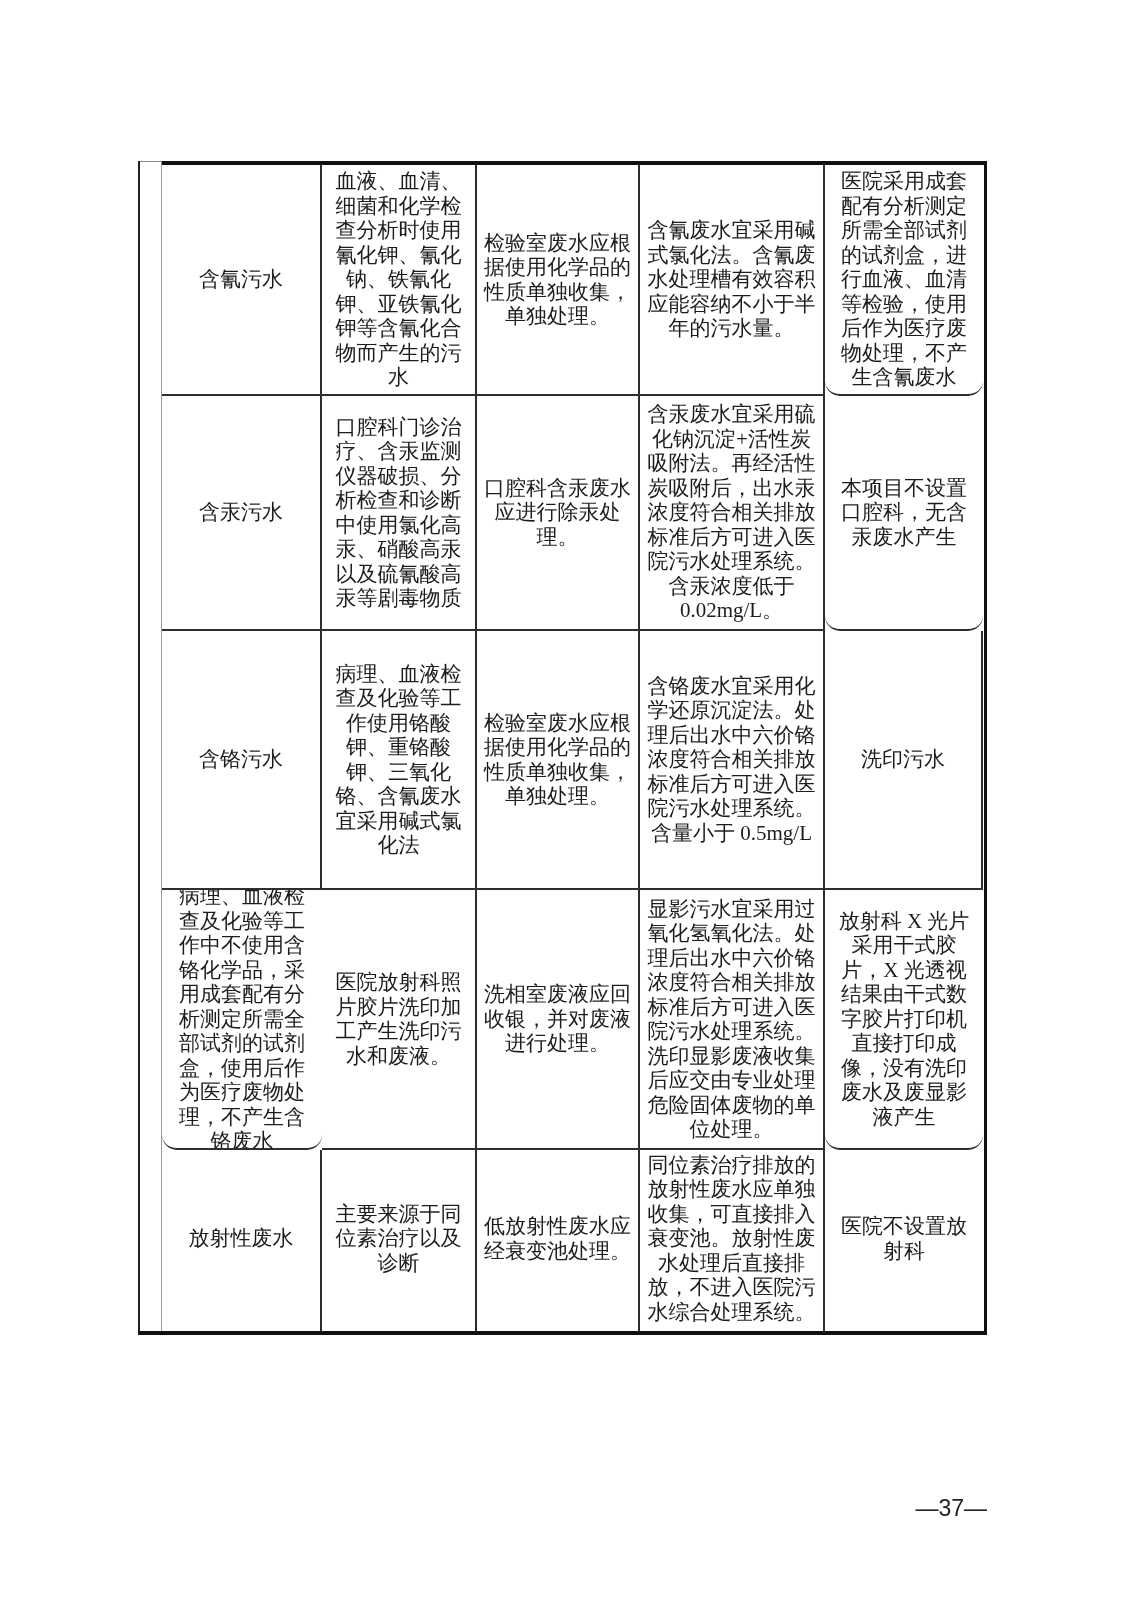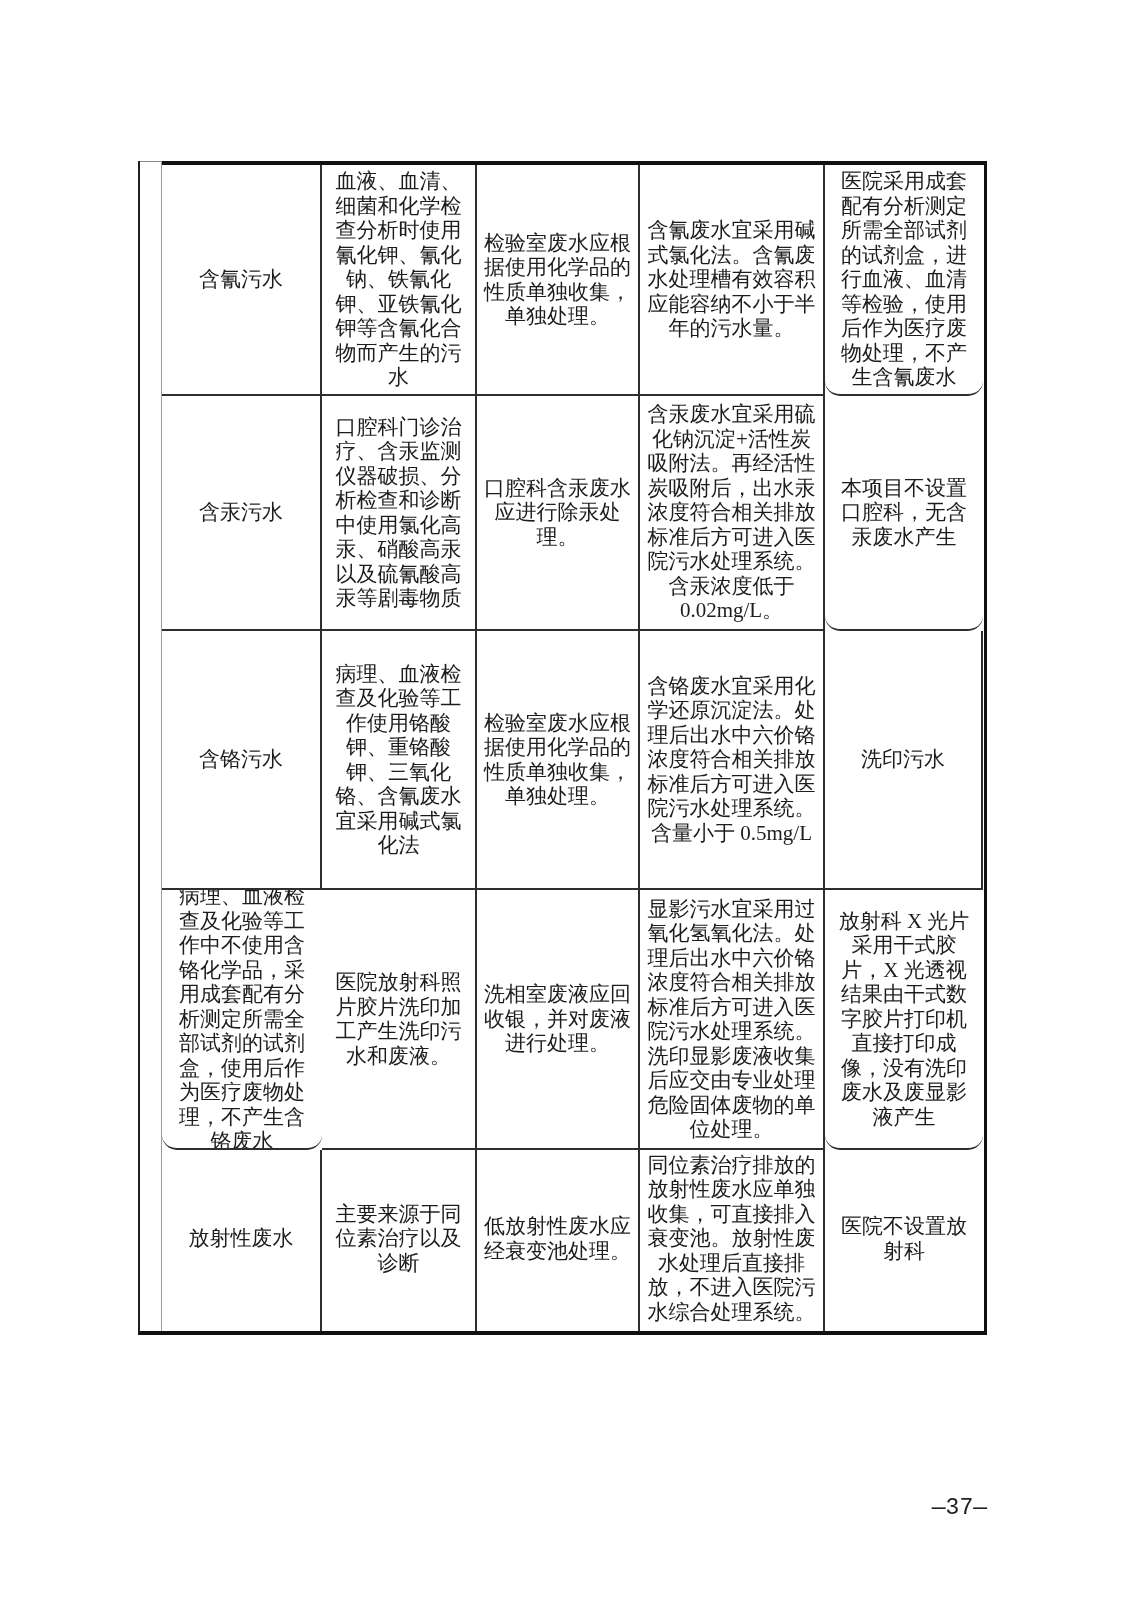--- a/index.html
+++ b/index.html
@@ -58,21 +58,21 @@
   .cell.last-row{border-bottom:none;font-family:Liberation Mono, monospace;}
   .cell span{display:block;width:100%;}
   
   .page-number{
     position:absolute;
     top:1494px;
     right:144px;
     font-size:23px;
     line-height:28px;
     color:#222;
-    font-family:Liberation Mono, monospace;
+    font-family:Liberation Sans, sans-serif;
   }
 </style>
 </head>
 <body>
 
 <div class="page">
 
   <div class="tbl">
     <div class="spacer-col"></div>
     <div class="grid">

